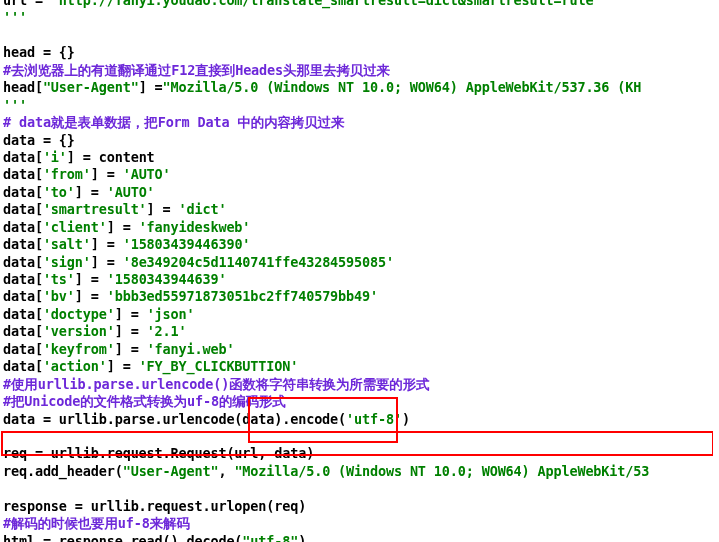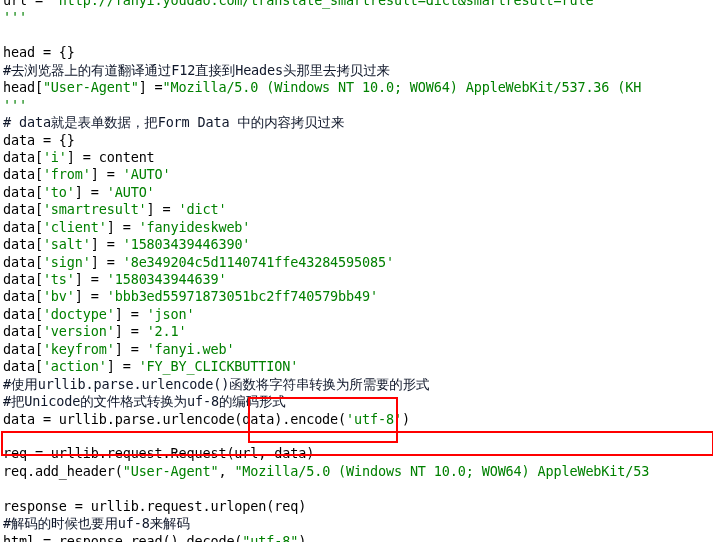--- a/index.html
+++ b/index.html
@@ -13,20 +13,21 @@
     overflow: hidden;
     font-family: "DejaVu Sans Mono", "Liberation Mono", monospace;
   }
 
   #editor {
     position: relative;
     width: 713px;
     height: 542px;
     background: #ffffff;
     overflow: hidden;
+    font-weight: bold;
   }
 
   #code {
     position: absolute;
     left: 0;
     top: 0;
     width: 719px;
     padding-left: 3px;
     box-sizing: border-box;
     font-family: "DejaVu Sans Mono", "Liberation Mono", monospace;
@@ -38,21 +39,21 @@
 
   .line {
     height: 17.45px;
     white-space: pre;
     overflow: hidden;
   }
 
   
   .tok-plain   { color: #000000; }
   .tok-str     { color: #008000; }
-  .tok-comment { color: #0f172a; }
+  .tok-comment { color: #6d28d9; }
 
   
   .annot-box {
     position: absolute;
     border: 2px solid #ff0000;
     box-sizing: border-box;
     background: transparent;
     pointer-events: none;
   }
 

